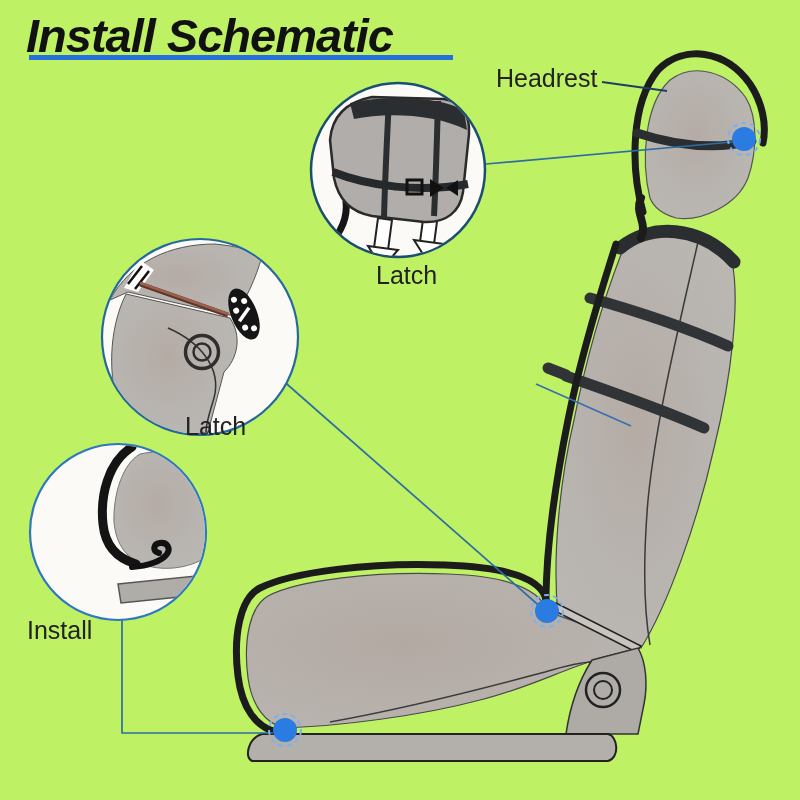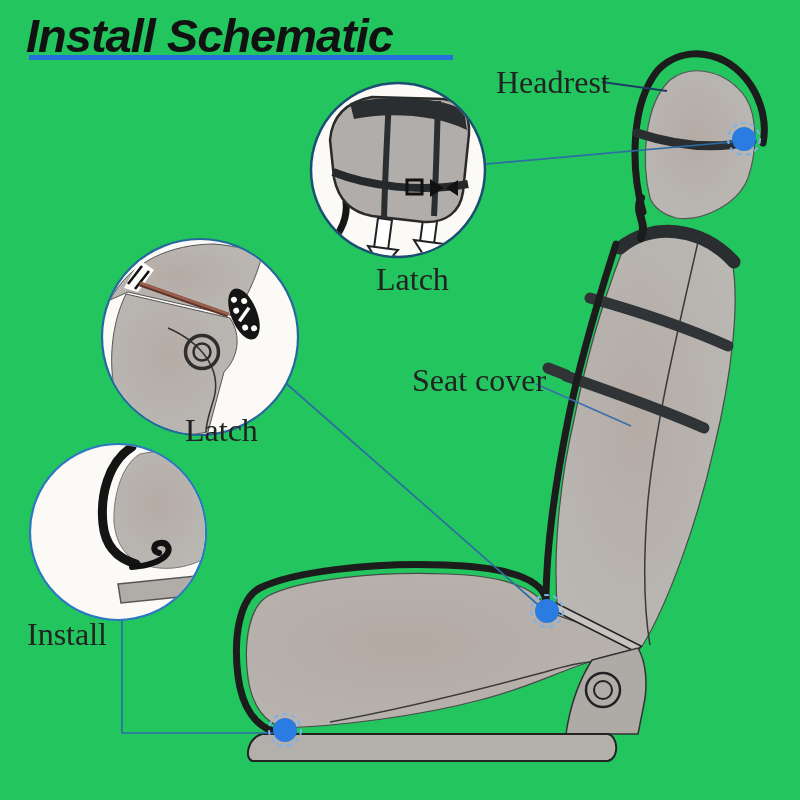--- a/index.html
+++ b/index.html
@@ -1,33 +1,32 @@
 <!DOCTYPE html>
 <html><head>
 <meta charset="utf-8">
 <style>
   html,body{margin:0;padding:0;}
   .canvas{
     position:relative;width:800px;height:800px;overflow:hidden;
-    background:#22c55e;
+    background:#bef264;
     font-family:"Liberation Sans", sans-serif;
   }
   .title{
     position:absolute;left:26px;top:8px;width:440px;
     font-size:47px;font-weight:bold;font-style:italic;
     letter-spacing:-1px;color:#111;white-space:nowrap;
   }
   .title-underline{
     position:absolute;left:29px;top:55px;width:424px;height:5px;
     background:#2670dd;
   }
   .lbl{
-    position:absolute;font-size:32px;color:#222;white-space:nowrap;
+    position:absolute;font-size:25px;color:#222;white-space:nowrap;
     letter-spacing:0px;
-    font-family:Liberation Serif, serif;
   }
   .lbl-headrest{left:496px;top:64px;}
   .lbl-latch{left:376px;top:261px;}
   .lbl-seatcover{left:412px;top:362px;}
   .lbl-clip{left:185px;top:412px;}
   .lbl-clasper{left:27px;top:616px;}
   svg{position:absolute;left:0;top:0;}
 </style>
 </head>
 <body>
@@ -169,17 +168,16 @@
         <circle cx="285" cy="730" r="12" fill="#2b7ce2"></circle>
       </g>
     </g>
   </svg>
 
   <div class="title">Install Schematic</div>
   <div class="title-underline"></div>
 
   <div class="lbl lbl-headrest">Headrest</div>
   <div class="lbl lbl-latch">Latch</div>
-  <div class="lbl lbl-seatcover">Seat cover</div>
   <div class="lbl lbl-clip">Latch</div>
   <div class="lbl lbl-clasper">Install</div>
 
 </div>
 
 </body></html>

